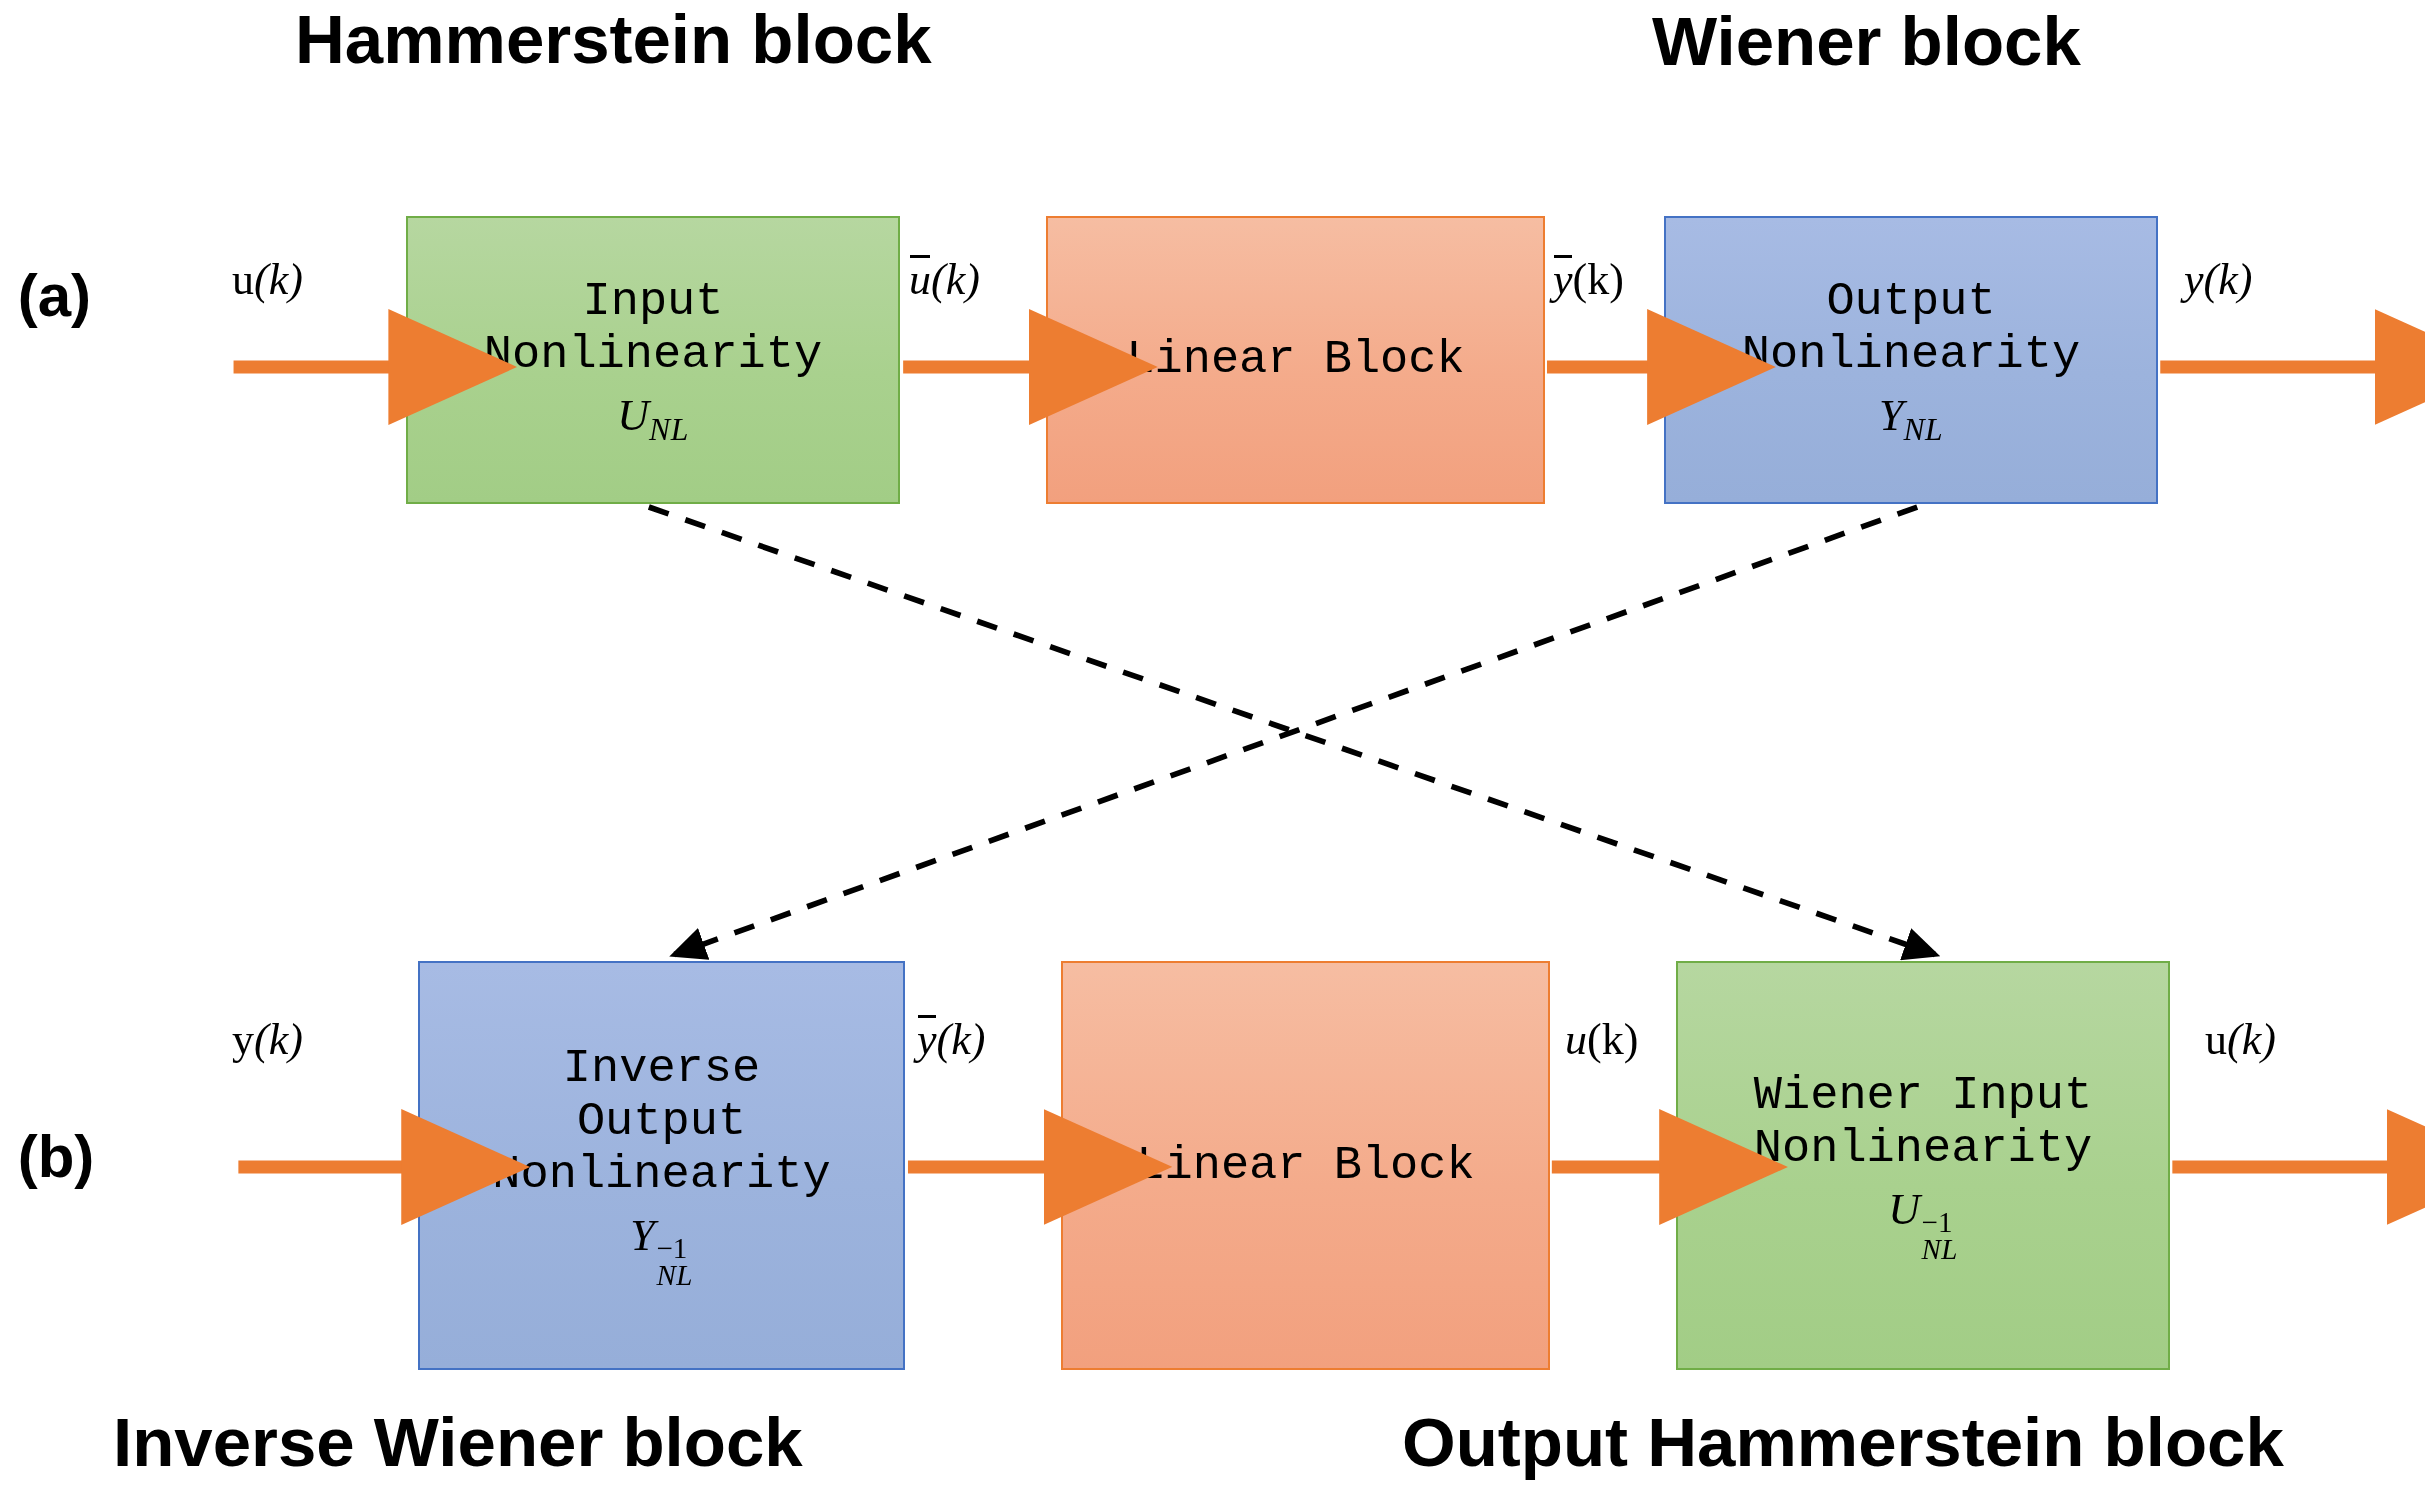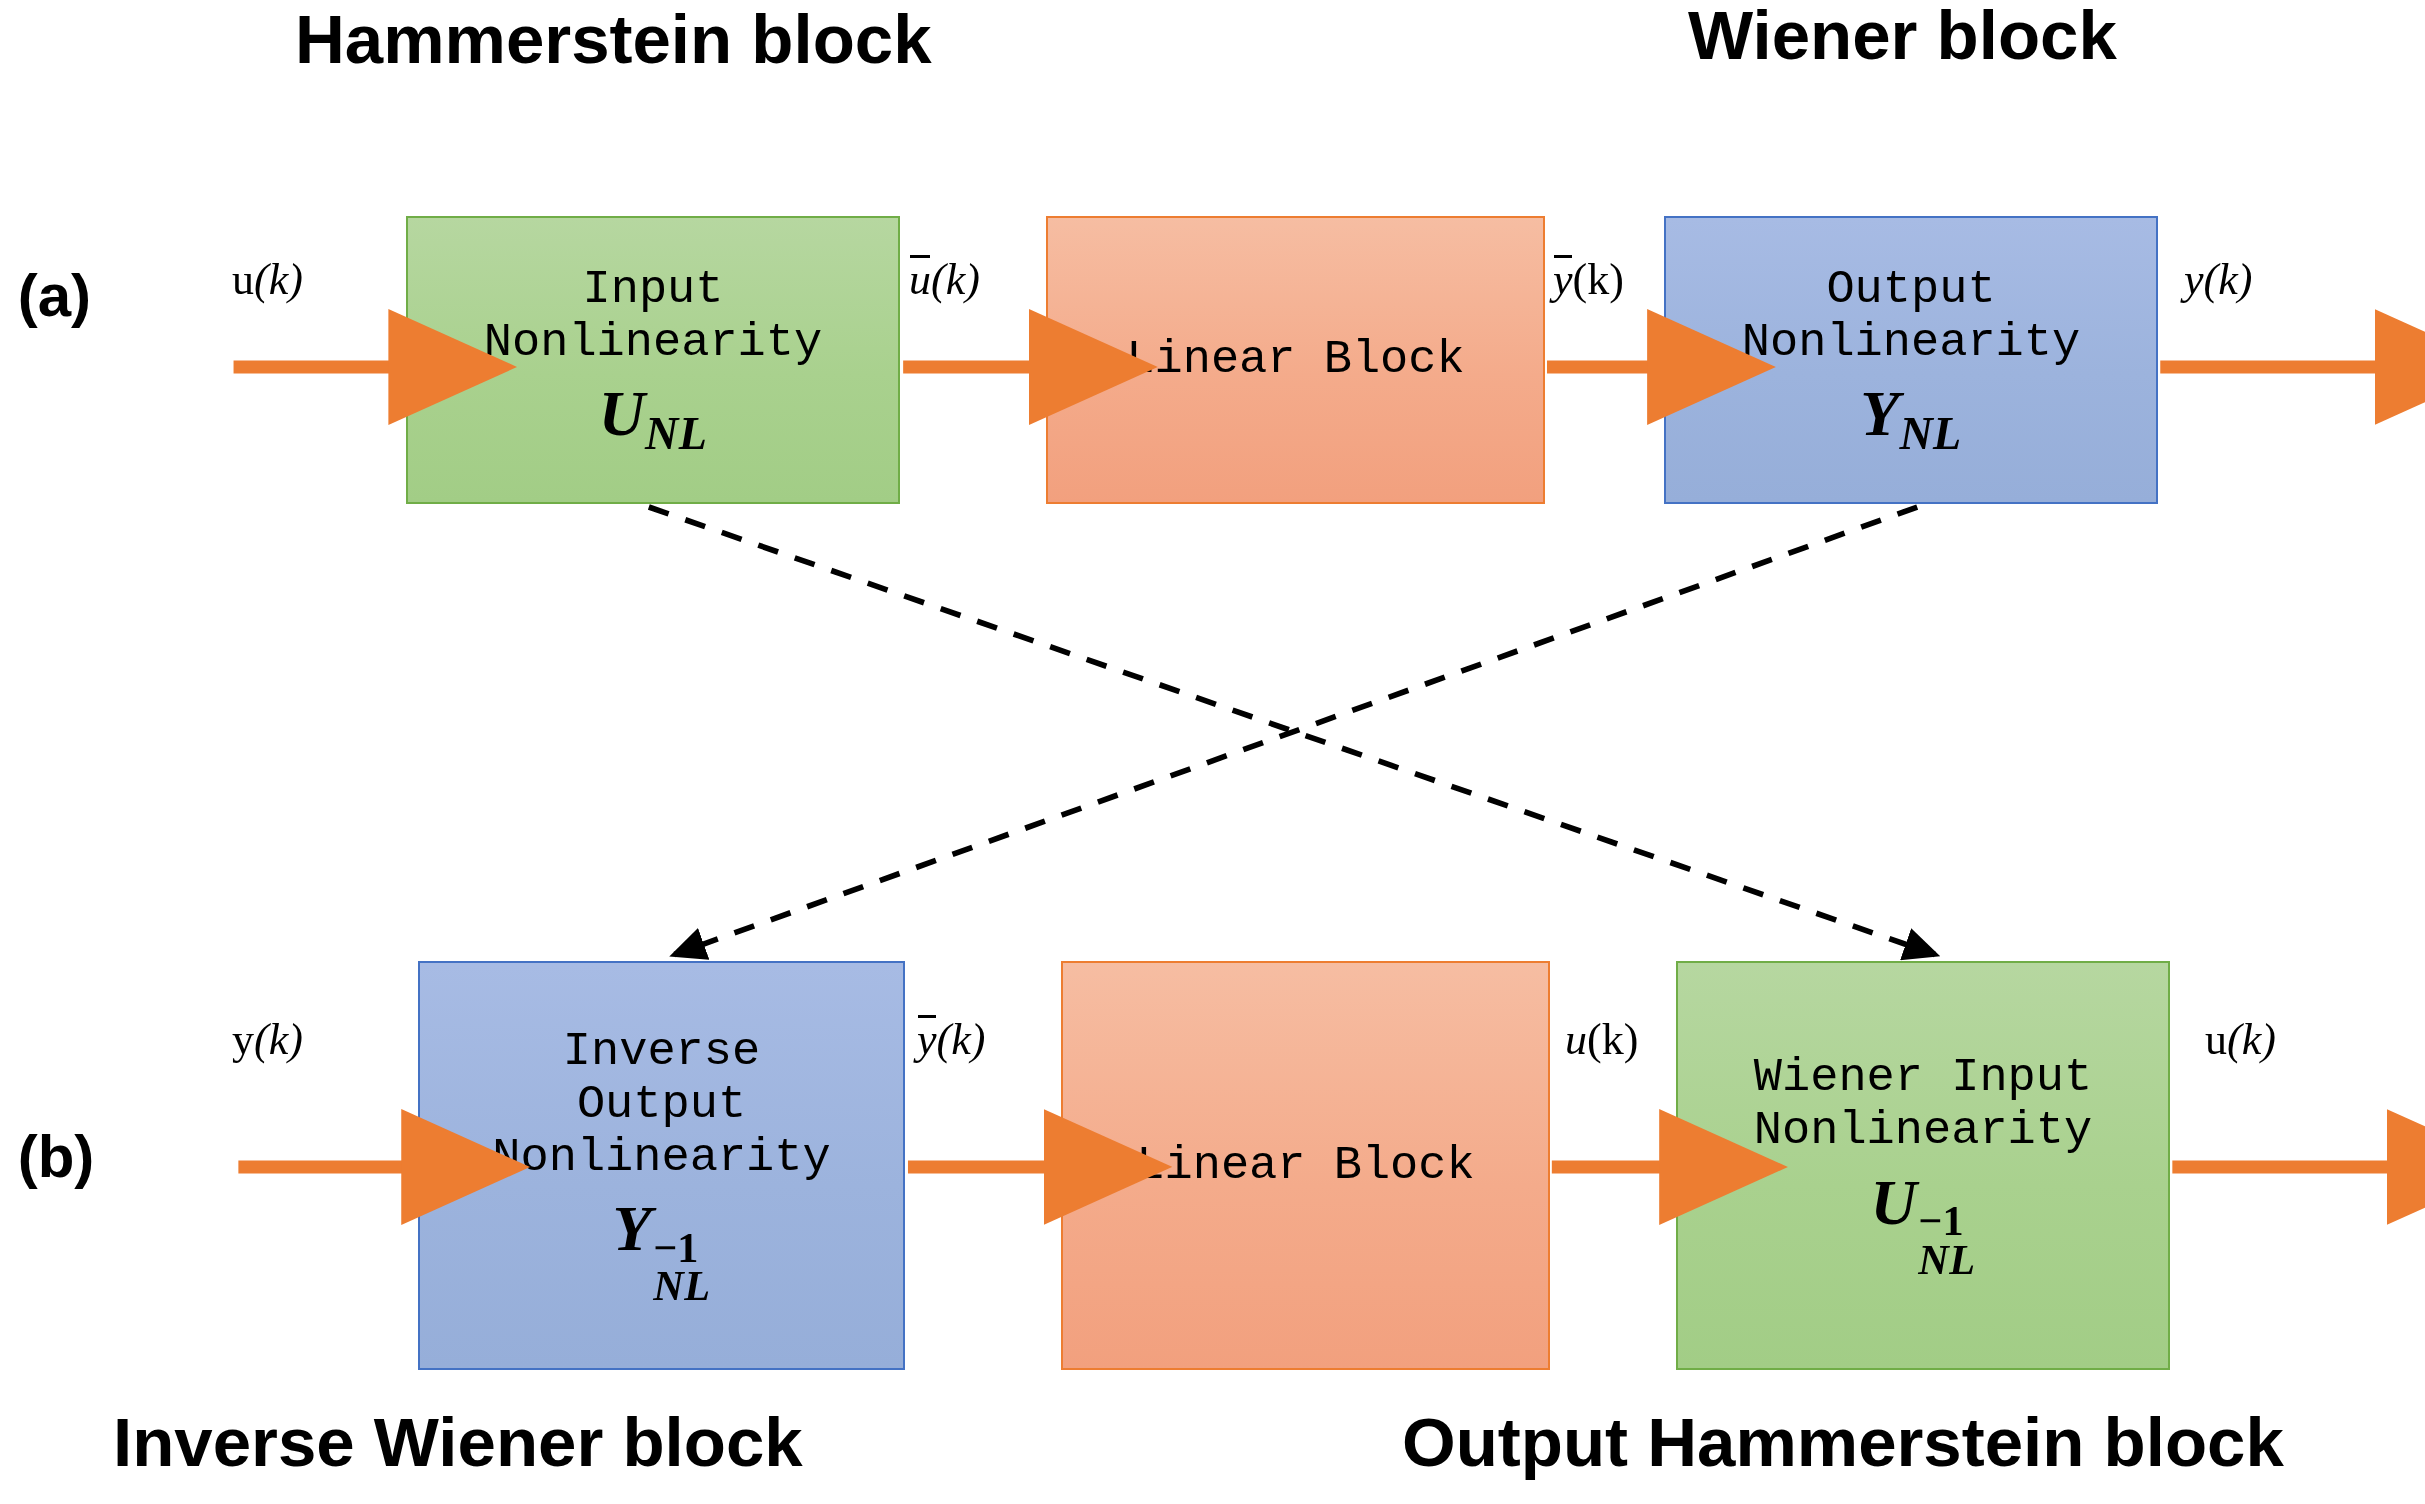--- a/index.html
+++ b/index.html
@@ -12,21 +12,21 @@
   .sec-title{
     position:absolute;
     font-family:"Liberation Sans", sans-serif;
     font-size:69px;
     font-weight:700;
     line-height:1;
     white-space:nowrap;
     color:#000;
   }
   #title-hammerstein{left:295px;  top:4.8px;}
-  #title-wiener{     left:1652px; top:1px;margin-left:36px;}
+  #title-wiener{     left:1652px; top:7px;}
   #title-inv-wiener{     left:113px;  top:1408px;}
   #title-inv-hammerstein{left:1402px; top:1408px;}
 
   
   .row-marker{
     position:absolute;
     font-family:"Liberation Sans", sans-serif;
     font-size:60px;
     font-weight:bold;
     line-height:1;
@@ -70,26 +70,25 @@
   #block-output-nl    {left:1664px; top:216px;  width:494px; height:288px;}
   
   #block-inv-output-nl{left:418px;  top:961px; width:487px; height:409px;}
   #block-linear-b     {left:1061px; top:961px; width:489px; height:409px;}
   #block-inv-input-nl {left:1676px; top:961px; width:494px; height:409px;}
 
   
   .mathlabel{
     font-family:"Liberation Serif", serif;
     font-style:italic;
-    font-size:64px;
+    font-size:44px;
     display:inline-block;
     line-height:1;
     margin-top:13px;
     white-space:nowrap;
-    font-weight:bold;
   }
   .mathlabel .sub{
     font-size:0.72em;
     vertical-align:sub;
     font-style:italic;
     letter-spacing:0.4px;
   }
   .mathlabel .stack{
     display:inline-flex;
     flex-direction:column;

